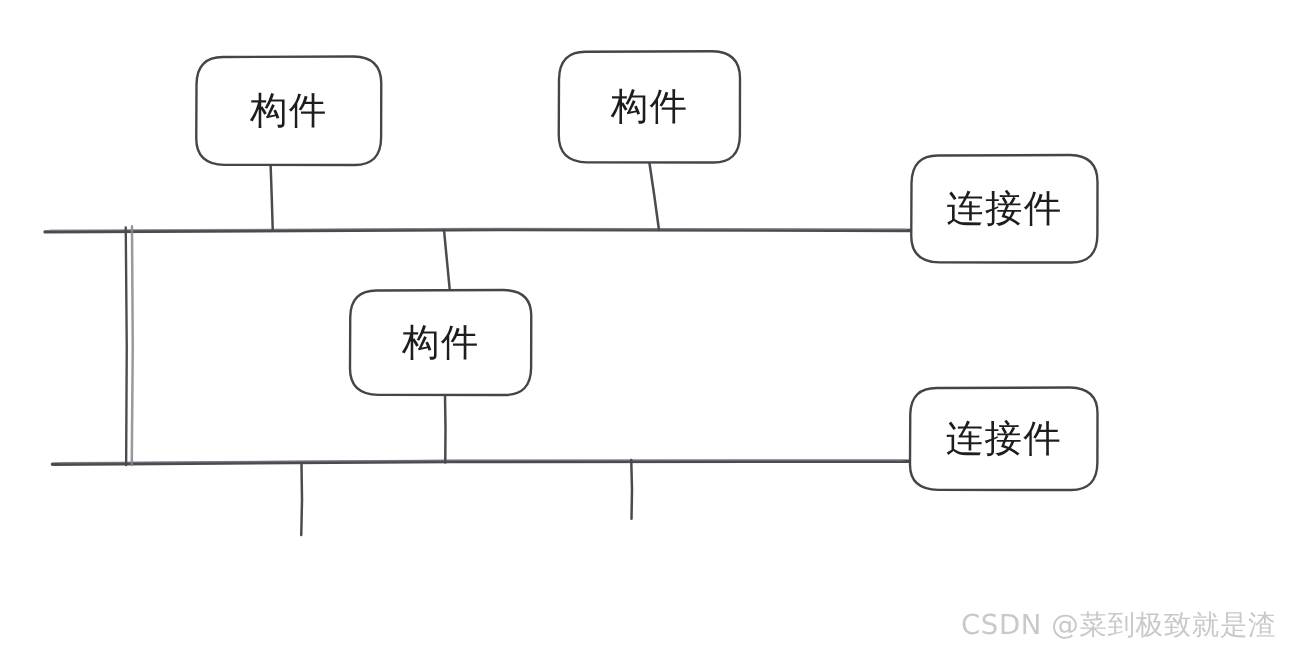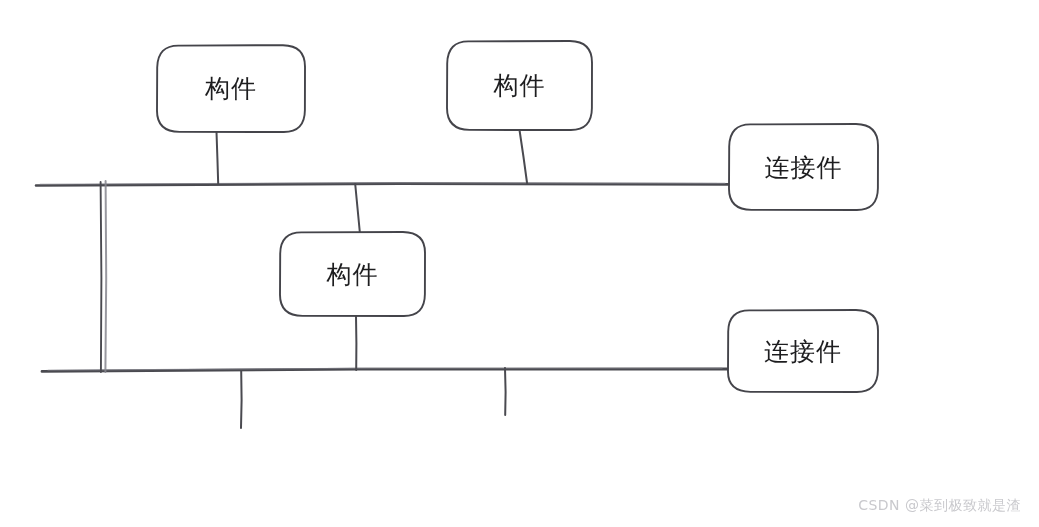--- a/index.html
+++ b/index.html
@@ -22,32 +22,32 @@
     left: 0;
     top: 0;
     width: 1039px;
     height: 527px;
   }
   .node-label {
     position: absolute;
     display: flex;
     align-items: center;
     justify-content: center;
-    font-size: 25px;
+    font-size: 30px;
     color: #1d1d1f;
     letter-spacing: 1px;
     font-family: "DejaVu Sans", "Liberation Sans", sans-serif;
     pointer-events: none;
     white-space: nowrap;
   }
   .watermark {
     position: absolute;
     right: 18px;
     bottom: 12px;
-    font-size: 14px;
+    font-size: 22px;
     color: #c9c9cd;
     letter-spacing: 0.5px;
     font-family: "DejaVu Sans", "Liberation Sans", sans-serif;
     white-space: nowrap;
   }
 </style>
 </head>
 <body>
 
 <div id="canvas">

